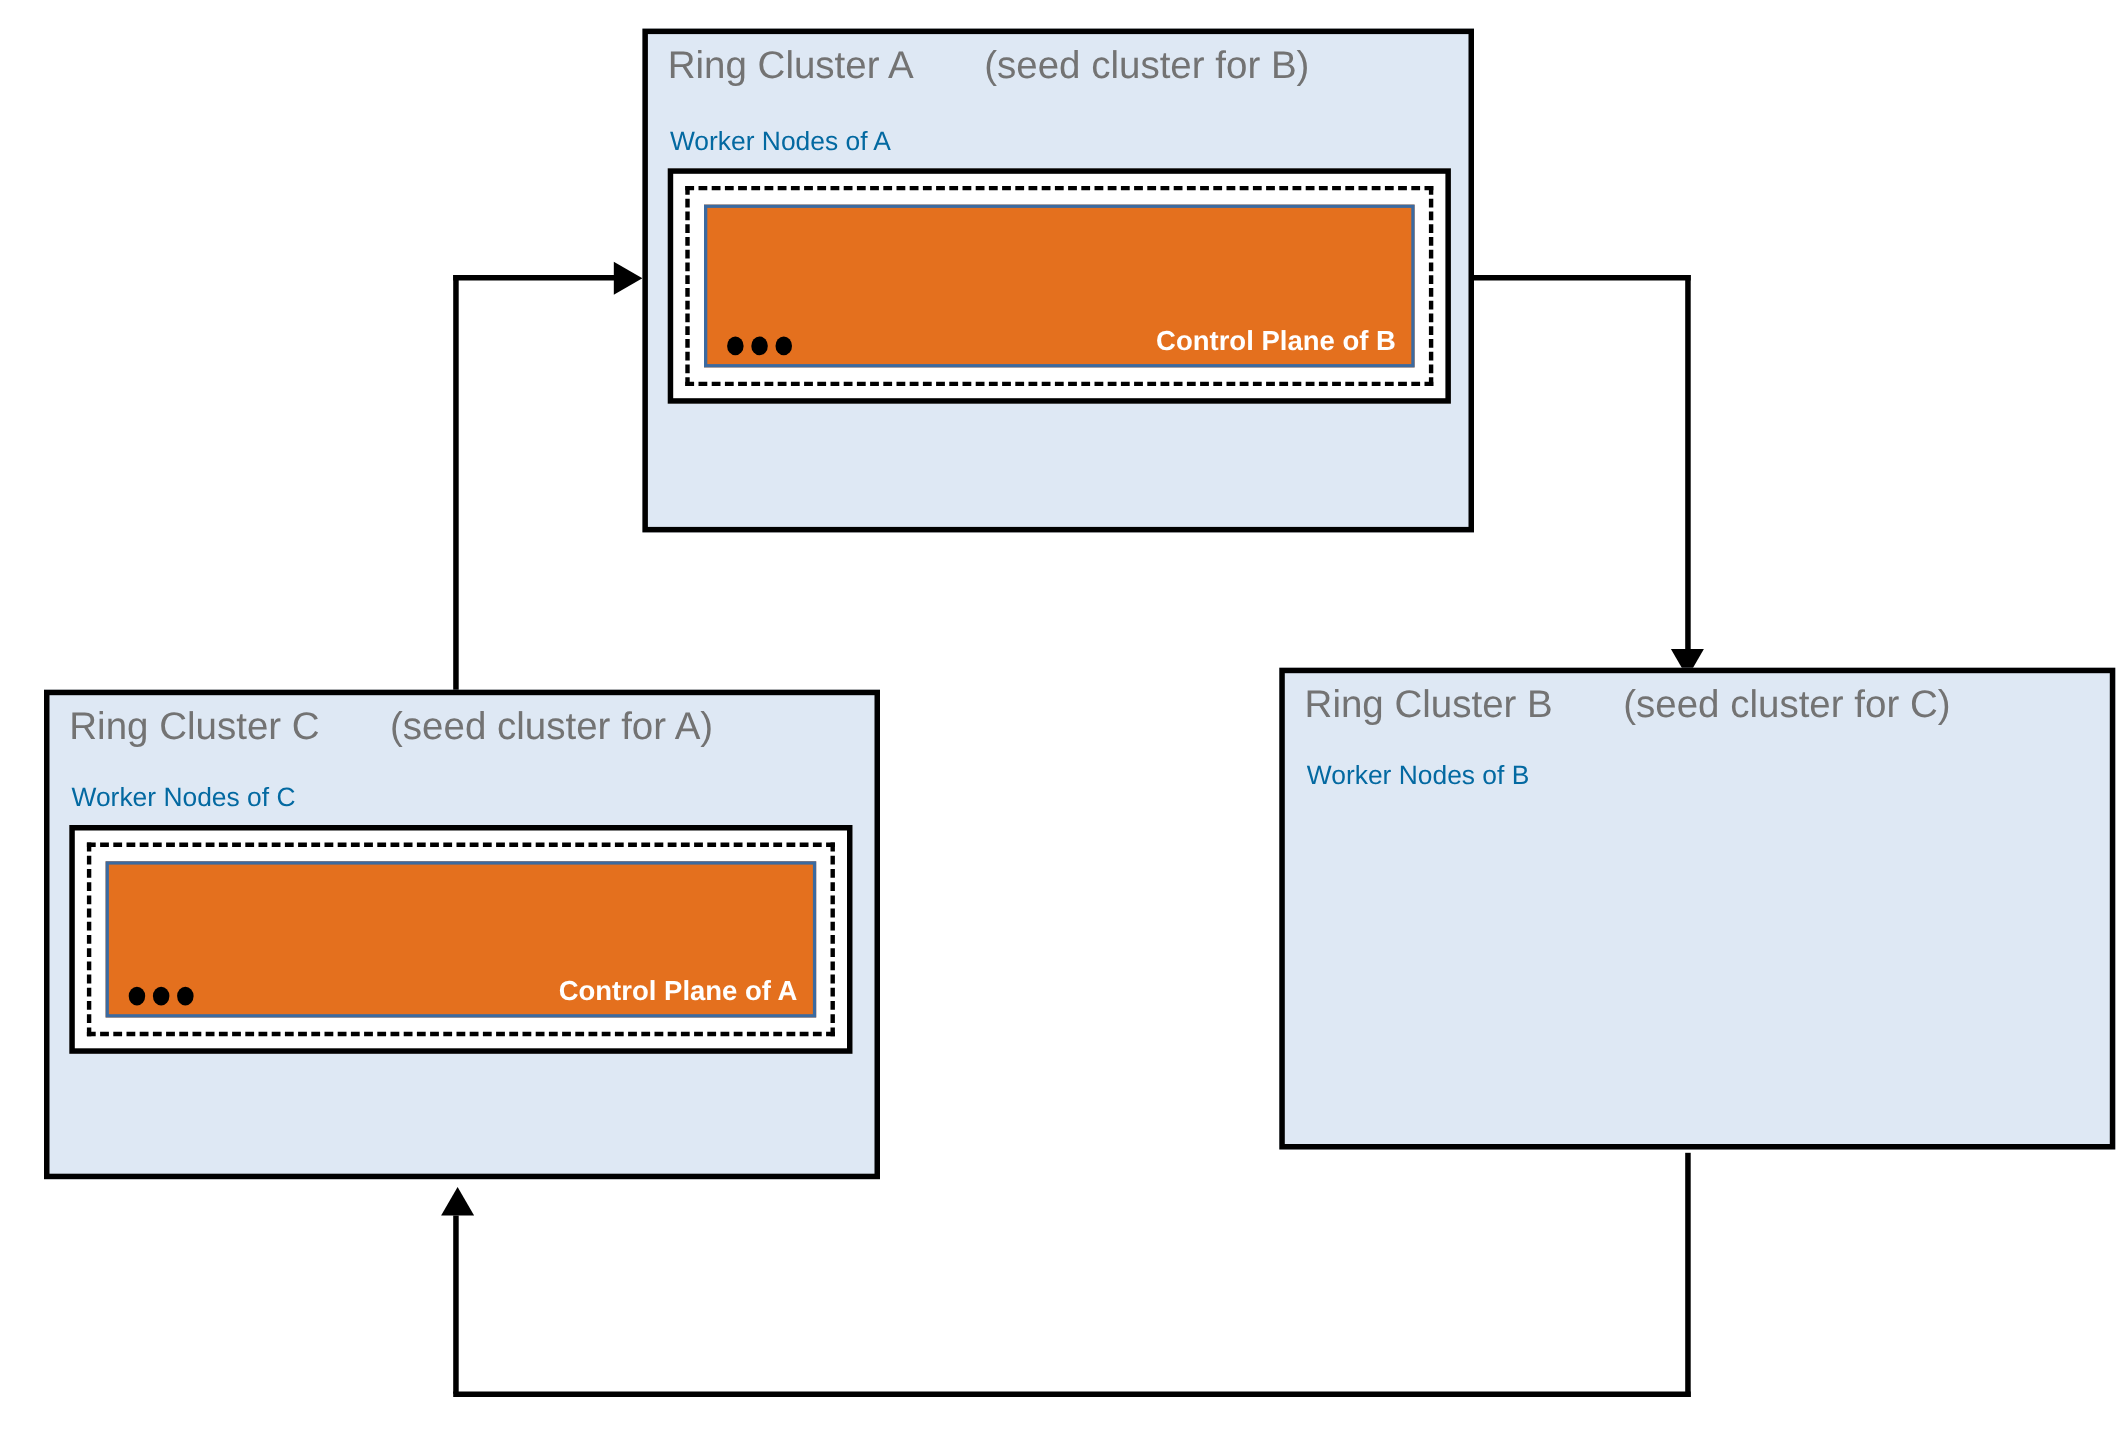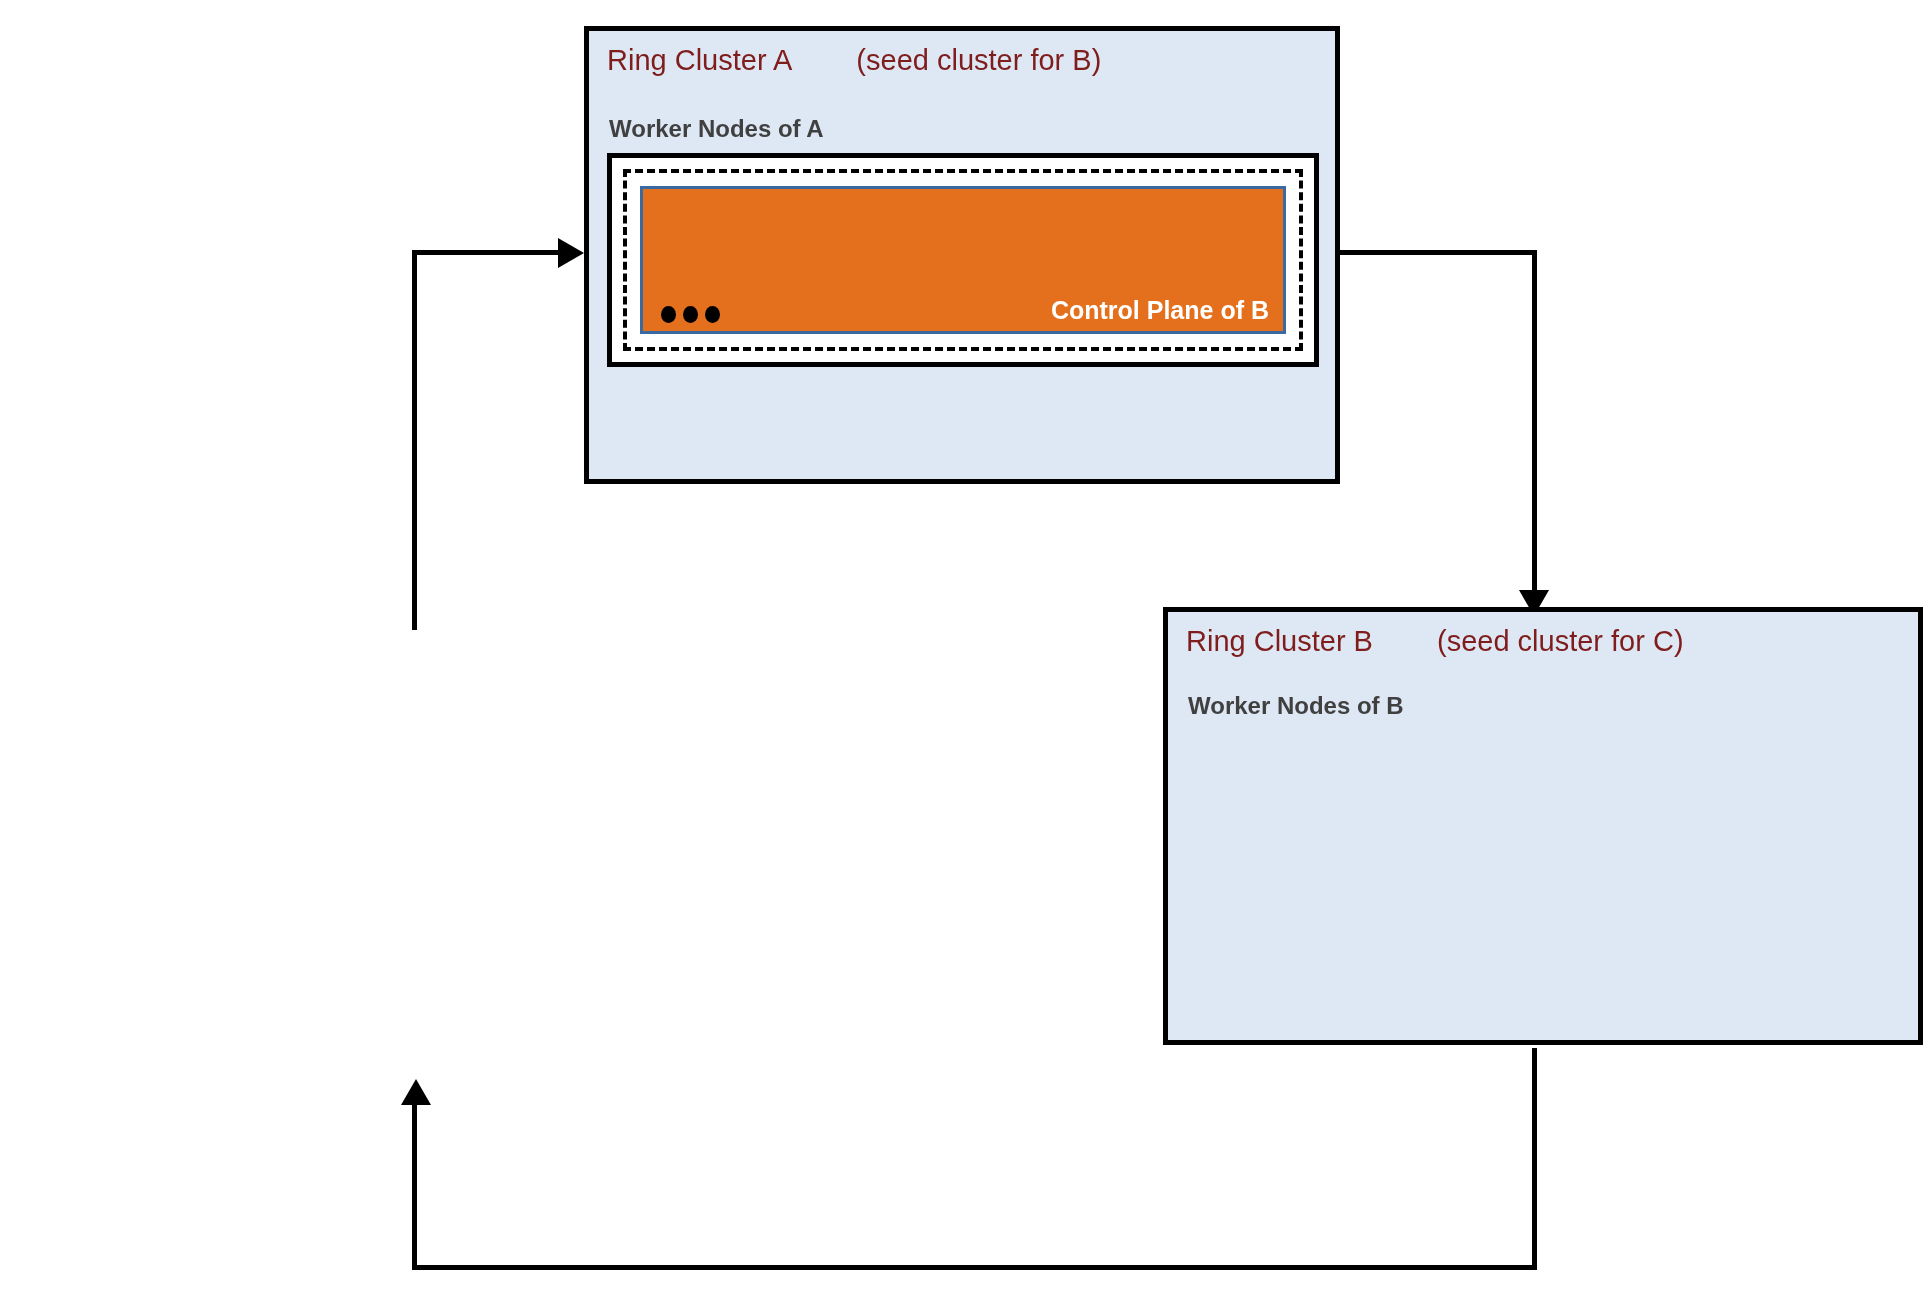--- a/index.html
+++ b/index.html
@@ -12,36 +12,36 @@
   .cluster{
     position:absolute;
     background:#dee8f4;
     border:5px solid #000000;
     box-sizing:border-box;
   }
   .cluster-title{
     position:absolute;
     left:18px;
     top:6px;
-    font-size:29px;
+    font-size:35px;
     line-height:46px;
-    color:#7f1d1d;
+    color:#737373;
     white-space:nowrap;
     font-weight:400;
   }
   .cluster-title .seed{
     display:inline-block;
     margin-left:64px;
   }
   .worker-label{
     position:absolute;
     left:20px;
     font-size:24px;
-    font-weight:bold;
-    color:#404040;
+    font-weight:normal;
+    color:#0369a1;
     white-space:nowrap;
   }
 
   
   .worker-box{
     position:absolute;
     background:#ffffff;
     border:5px solid #000000;
     box-sizing:border-box;
   }
@@ -122,20 +122,39 @@
             <i></i>
               <i></i>
               <i></i>
           </div>
           <div class="cp-label">Control Plane of B</div>
         </div>
       </div>
     </div>
   </div>
 
+  <div class="cluster" style="left:40px; top:627px; width:760px; height:445px;">
+    <div class="cluster-title">
+      <span>Ring Cluster C</span><span class="seed">(seed cluster for A)</span>
+    </div>
+    <div class="worker-label" style="top:80px;">Worker Nodes of C</div>
+
+    <div class="worker-box" style="left:18px; top:118px; width:712px; height:208px;">
+      <div class="dashed-box" style="left:11px; top:11px; right:11px; bottom:11px;">
+        <div class="control-plane" style="left:13px; top:13px; right:13px; bottom:13px;">
+          <div class="dots">
+            <i></i>
+              <i></i>
+              <i></i>
+          </div>
+          <div class="cp-label">Control Plane of A</div>
+        </div>
+      </div>
+    </div>
+  </div>
 
   <div class="cluster" style="left:1163px; top:607px; width:760px; height:438px;">
     <div class="cluster-title">
       <span>Ring Cluster B</span><span class="seed">(seed cluster for C)</span>
     </div>
     <div class="worker-label" style="top:80px;">Worker Nodes of B</div>
 
   </div>
 
 </div>

